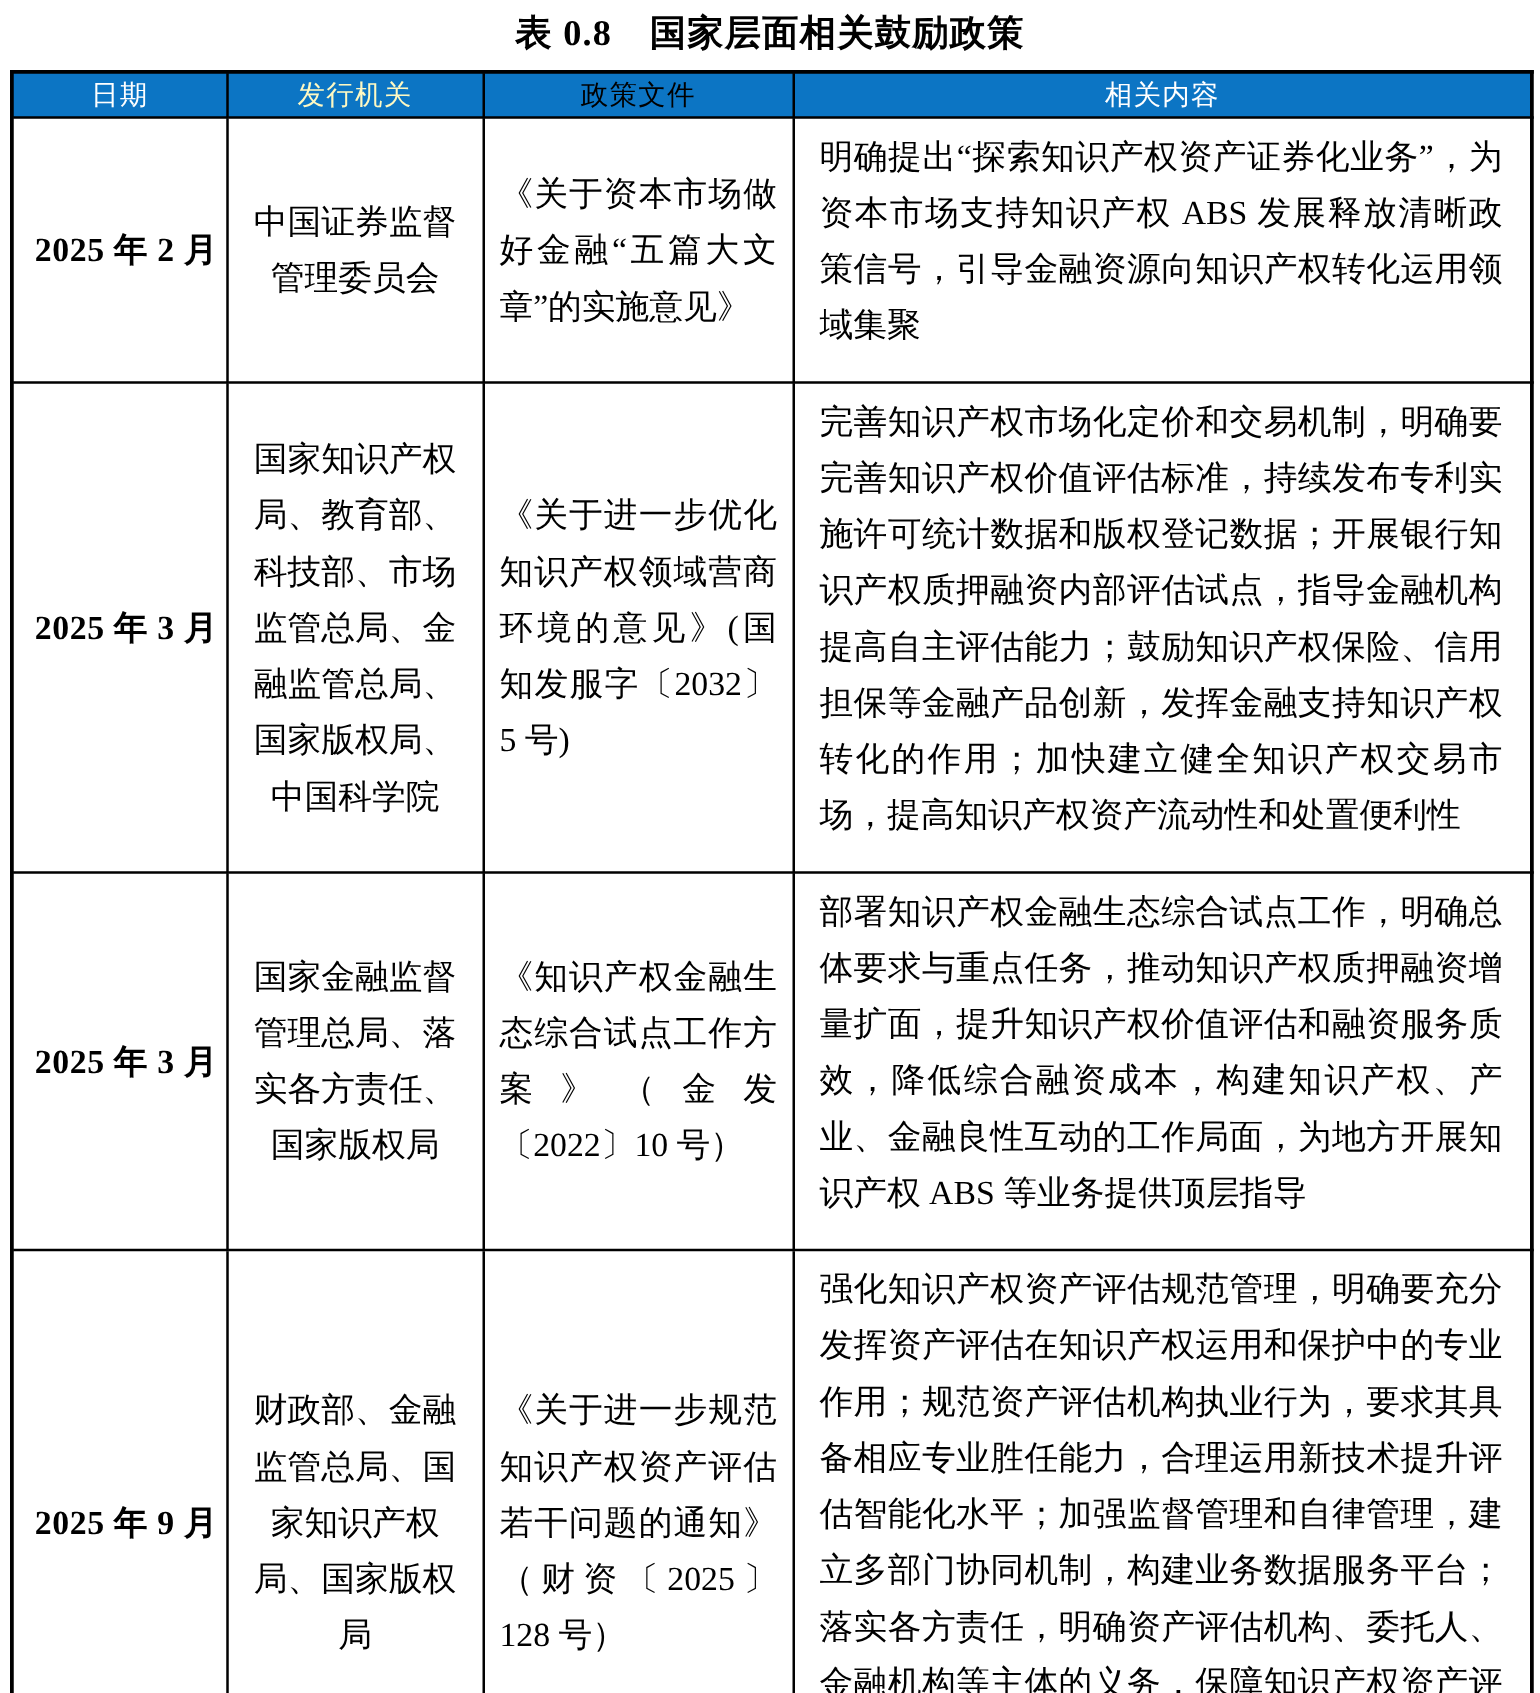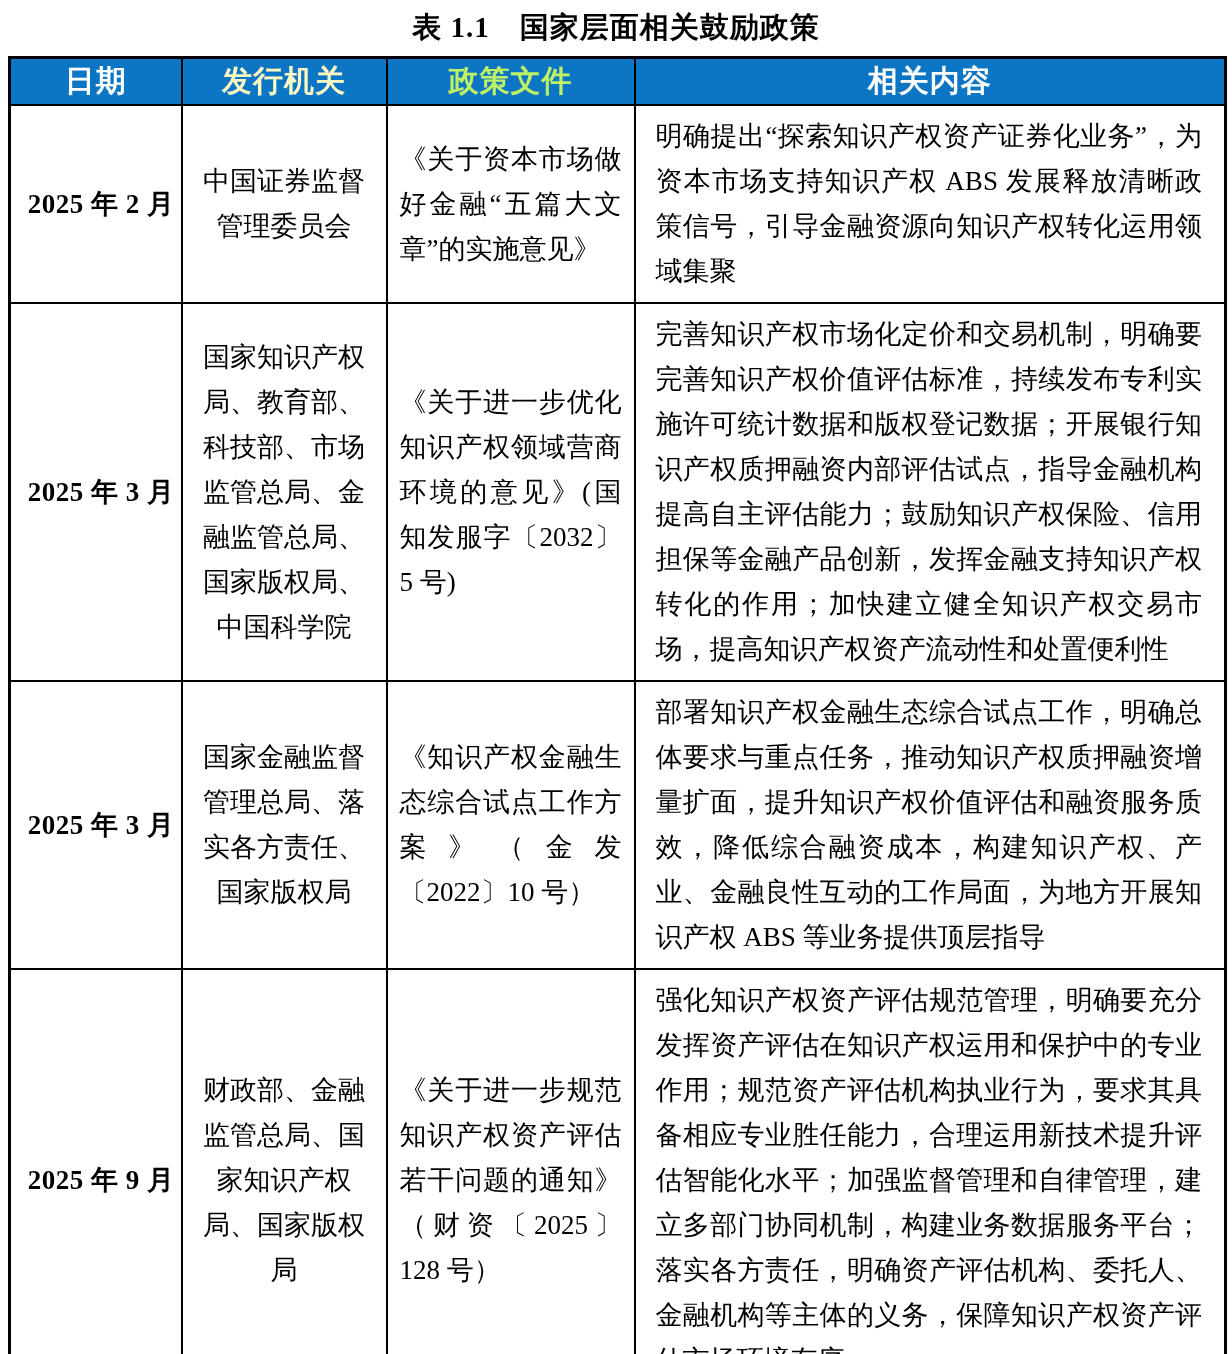--- a/index.html
+++ b/index.html
@@ -36,22 +36,22 @@
     border: 2px solid #000000;
     vertical-align: middle;
     box-sizing: border-box;
   }
   table.policy-table tr:last-child td {
     border-bottom: 3px solid #000000;
   }
   th.col-header {
     height: 36px;
     color: #ffffff;
-    font-size: 30px;
-    font-weight: bold;
+    font-size: 22px;
+    font-weight: normal;
     text-align: center;
     letter-spacing: 1px;
     padding: 2px 4px;
   }
   td {
     font-size: 27px;
     line-height: 45px;
   }
   td.date-cell {
     font-weight: bold;
@@ -62,42 +62,42 @@
   td.agency-cell {
     text-align: center;
     padding: 3px 10px;
   }
   td.document-cell {
     text-align: justify;
     padding: 24px 12px;
   }
   td.content-cell {
     text-align: justify;
-    padding: 8px 22px 8px 20px;
+    padding: 8px 22px 22px 20px;
   }
 </style>
 </head>
 <body>
 
 <div class="page">
 
-  <div class="table-title">表 1.1　国家层面相关鼓励政策</div>
+  <div class="table-title">表 0.8　国家层面相关鼓励政策</div>
 
   <table class="policy-table">
     <colgroup>
       <col style="width:172px">
       <col style="width:205px">
       <col style="width:248px">
       <col style="width:591px">
     </colgroup>
     <thead>
       <tr>
         <th class="col-header" style="background: rgb(12, 117, 196); color: rgb(255, 255, 255);">日期</th>
         <th class="col-header" style="background: rgb(12, 117, 196); color: #fef9c3;">发行机关</th>
-        <th class="col-header" style="background: rgb(12, 117, 196); color: #bef264;">政策文件</th>
+        <th class="col-header" style="background: rgb(12, 117, 196); color: #000000;">政策文件</th>
         <th class="col-header" style="background: rgb(12, 117, 196); color: #ffffff;">相关内容</th>
       </tr>
     </thead>
     <tbody>
       <tr>
         <td class="date-cell">2025 年 2 月</td>
         <td class="agency-cell">中国证券监督管理委员会</td>
         <td class="document-cell">《关于资本市场做好金融“五篇大文章”的实施意见》</td>
         <td class="content-cell">明确提出“探索知识产权资产证券化业务”，为资本市场支持知识产权 ABS 发展释放清晰政策信号，引导金融资源向知识产权转化运用领域集聚</td>
       </tr>

